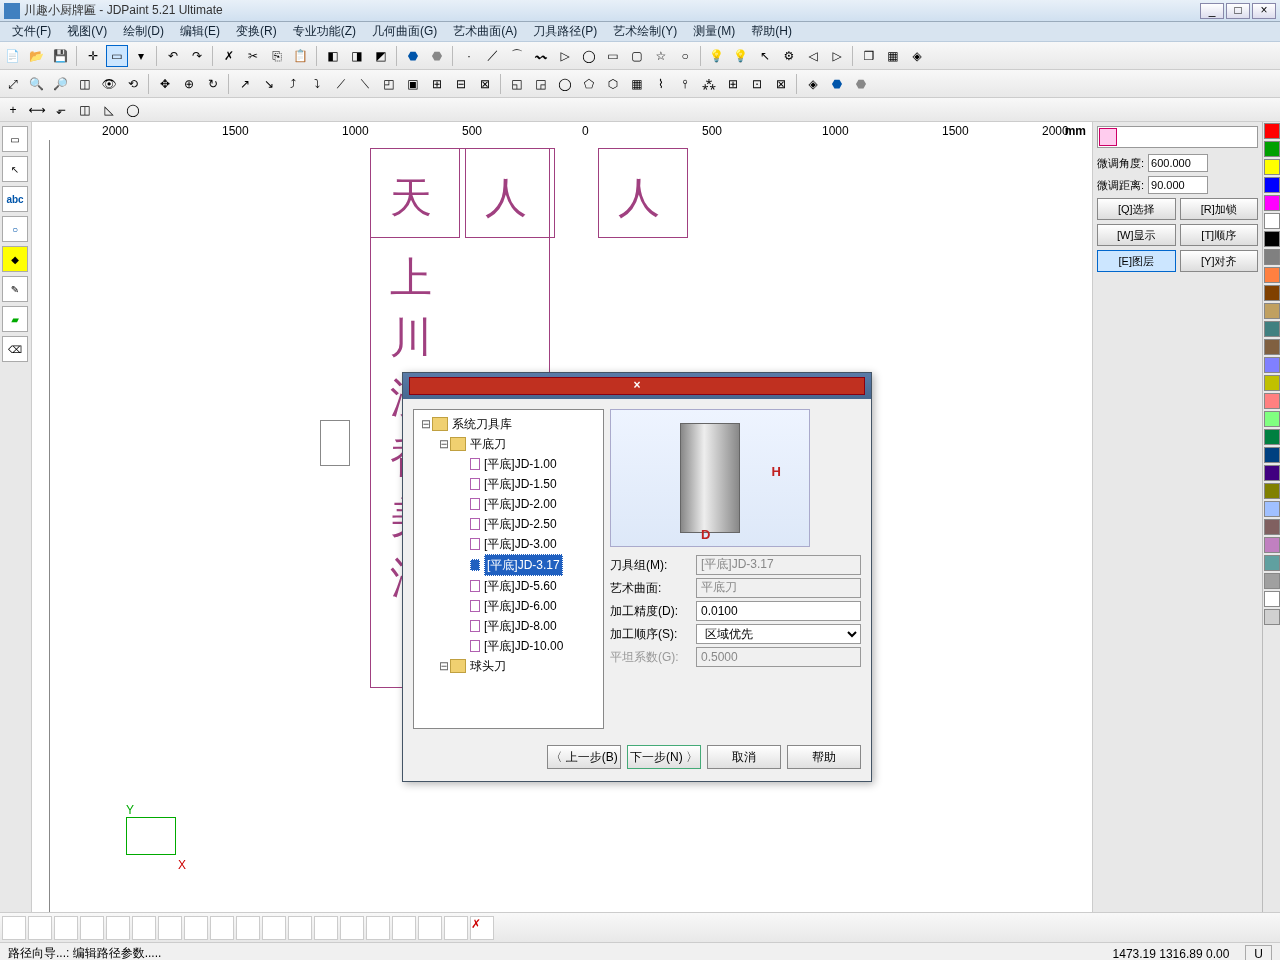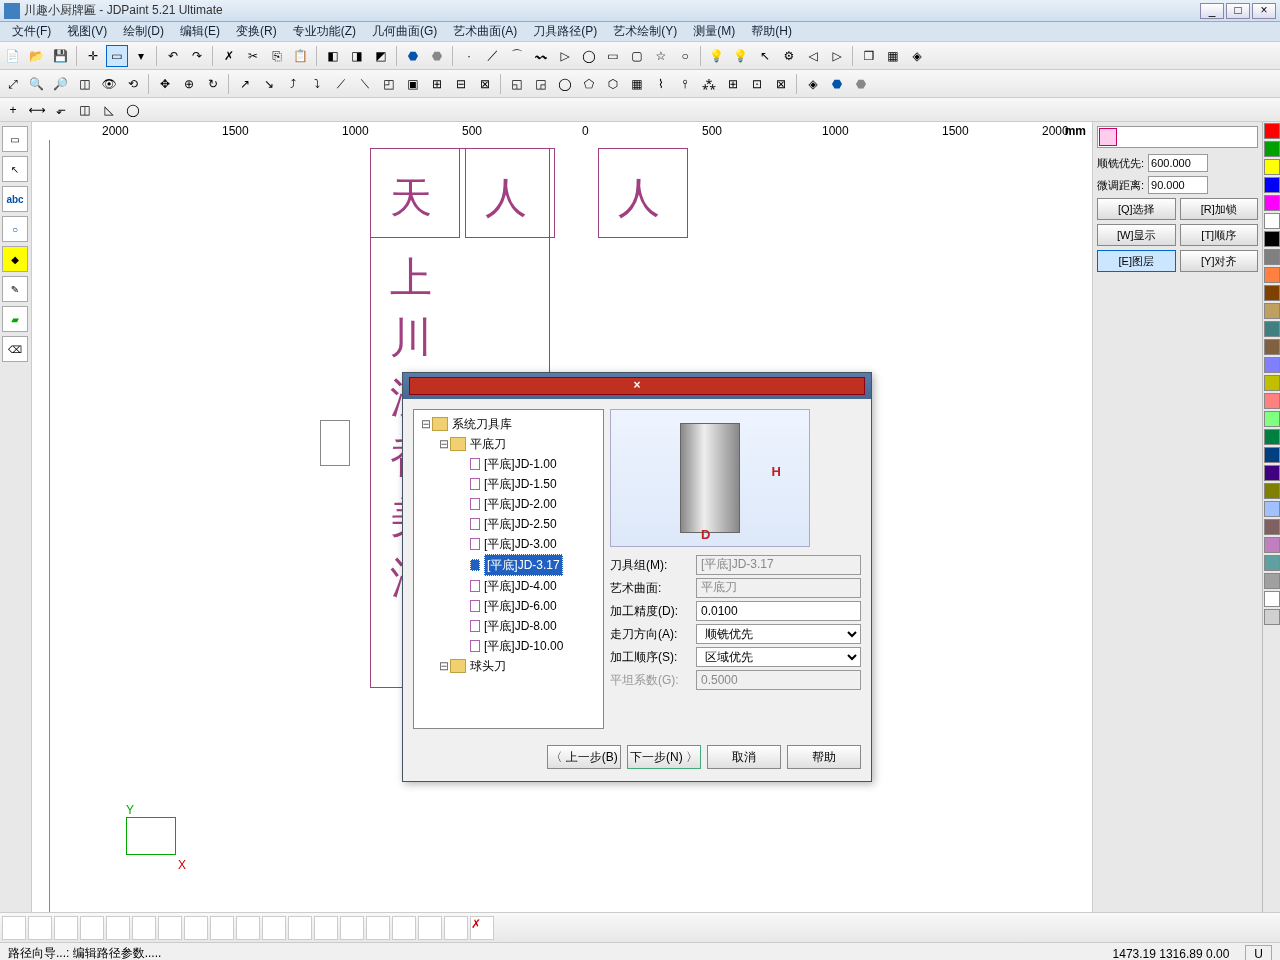--- a/index.html
+++ b/index.html
@@ -238,21 +238,21 @@
         <span class="y">Y</span><br><span class="box"></span><br><span class="x" style="margin-left:52px;">X</span>
       </div>
     </div>
   </div>
 
   <div class="rightpanel">
     <div style="height:22px;background:#fff;border:1px solid #999;margin-bottom:6px;display:flex;align-items:center;">
       <div style="width:18px;height:18px;border:1px solid #c06;background:#fce;margin:1px;"></div>
     </div>
     <div class="row">
-      <label>顺铣优先:</label>
+      <label>微调角度:</label>
       <input value="600.000" style="">
     </div>
     <div class="row">
       <label>微调距离:</label>
       <input value="90.000" style="">
     </div>
     <div class="row">
       <button class="btn">[Q]选择</button>
       <button class="btn">[R]加锁</button>
     </div>
@@ -334,21 +334,21 @@
               <div class="leaf">
                 <span class="lico"></span>
                 <span>[平底]JD-3.00</span>
               </div>
               <div class="leaf selected">
                 <span class="lico"></span>
                 <span>[平底]JD-3.17</span>
               </div>
               <div class="leaf">
                 <span class="lico"></span>
-                <span>[平底]JD-4.00</span>
+                <span>[平底]JD-5.60</span>
               </div>
               <div class="leaf">
                 <span class="lico"></span>
                 <span>[平底]JD-6.00</span>
               </div>
               <div class="leaf">
                 <span class="lico"></span>
                 <span>[平底]JD-8.00</span>
               </div>
               <div class="leaf">
@@ -376,24 +376,20 @@
           </div>
           <div class="prow">
             <label>艺术曲面:</label>
             <div class="field disabled">平底刀</div>
           </div>
           <div class="prow">
             <label>加工精度(D):</label>
             <input value="0.0100" style="">
           </div>
           <div class="prow">
-            <label>走刀方向(A):</label>
-            <select><option>顺铣优先</option></select>
-          </div>
-          <div class="prow">
             <label>加工顺序(S):</label>
             <select><option>区域优先</option></select>
           </div>
           <div class="prow">
             <label style="color:#999;">平坦系数(G):</label>
             <input class="disabled" disabled="" value="0.5000" style="">
           </div>
         </div>
       </div>
     </div>

